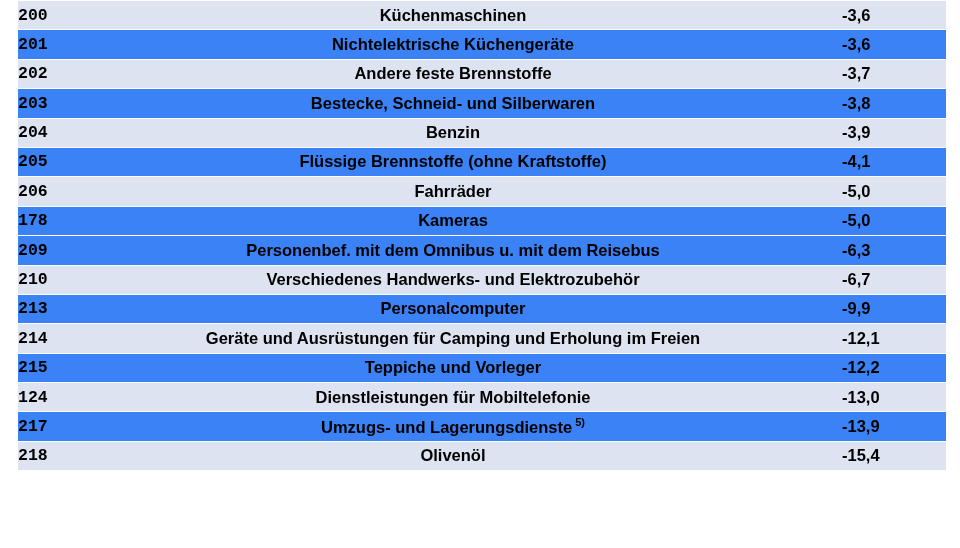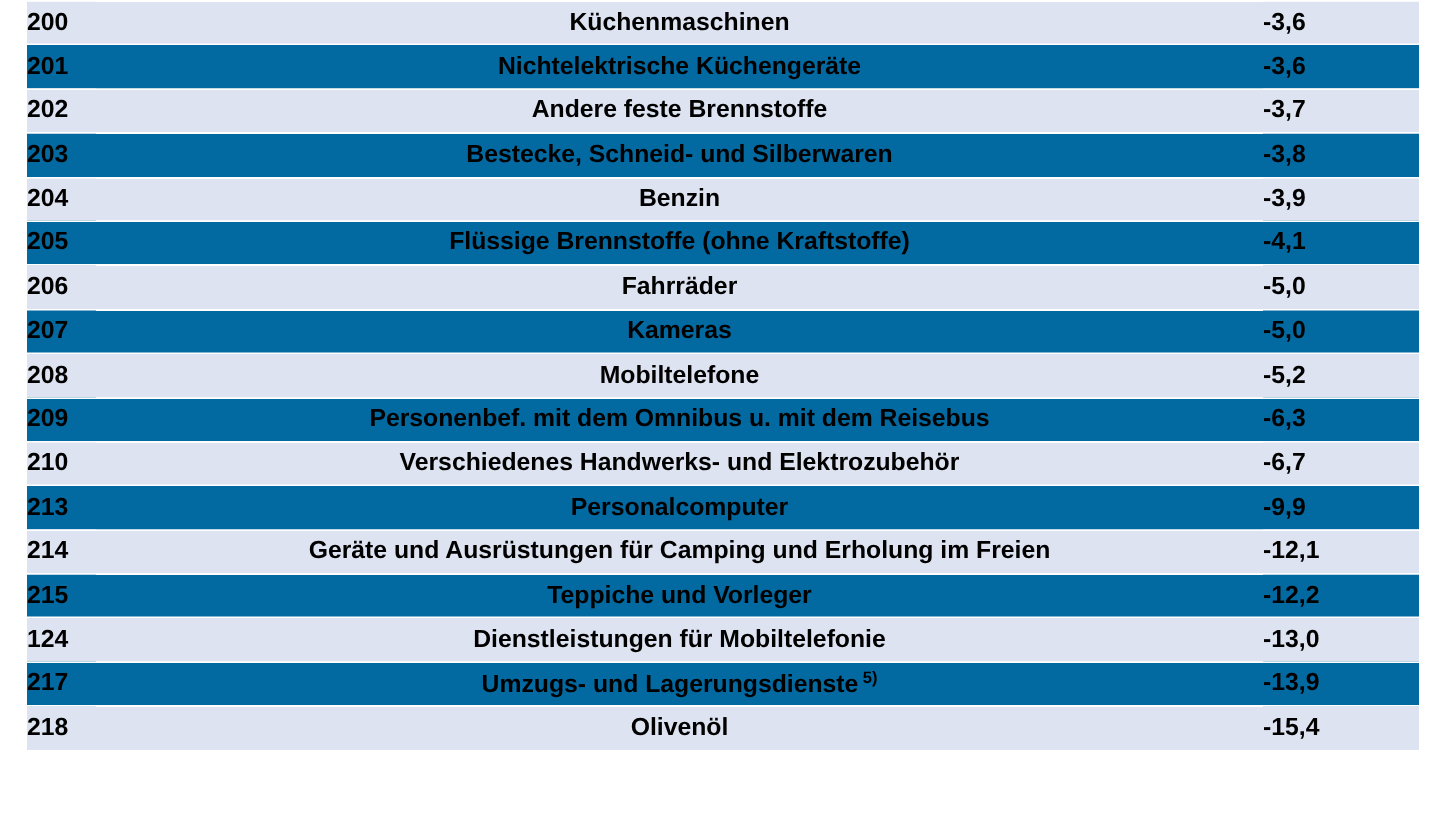--- a/index.html
+++ b/index.html
@@ -39,39 +39,40 @@
     color: #000000;
     line-height: 1.05;
   }
   td.rank {
     width: 46px;
     text-align: left;
     padding-left: 2px;
     font-size: 14.5px;
     font-weight: normal;
     color: #231f20;
+    font-family: Liberation Mono, monospace;
   }
   td.label {
     text-align: center;
     padding-left: 1px;
     padding-right: 6px;
     white-space: nowrap;
     overflow: hidden;
   }
   td.value {
     width: 104px;
     text-align: left;
     padding-right: 3px;
     white-space: nowrap;
   }
   tr.band-a td {
     background: #dde3f0;
   }
   tr.band-b td {
-    background: #0369a1;
+    background: #3b82f6;
   }
   sup.fn {
     font-size: 11px;
     font-weight: bold;
     vertical-align: super;
     padding-left: 3px;
   }
 </style>
 </head>
 <body>
@@ -108,28 +109,23 @@
           <td class="rank">205</td>
           <td class="label"><span>Flüssige Brennstoffe (ohne Kraftstoffe)</span></td>
           <td class="value">-4,1</td>
         </tr>
         <tr class="band-a">
           <td class="rank">206</td>
           <td class="label"><span>Fahrräder</span></td>
           <td class="value">-5,0</td>
         </tr>
         <tr class="band-b">
-          <td class="rank">207</td>
+          <td class="rank">178</td>
           <td class="label"><span>Kameras</span></td>
           <td class="value">-5,0</td>
-        </tr>
-        <tr class="band-a">
-          <td class="rank">208</td>
-          <td class="label"><span>Mobiltelefone</span></td>
-          <td class="value">-5,2</td>
         </tr>
         <tr class="band-b">
           <td class="rank">209</td>
           <td class="label"><span>Personenbef. mit dem Omnibus u. mit dem Reisebus</span></td>
           <td class="value">-6,3</td>
         </tr>
         <tr class="band-a">
           <td class="rank">210</td>
           <td class="label"><span>Verschiedenes Handwerks- und Elektrozubehör</span></td>
           <td class="value">-6,7</td>

